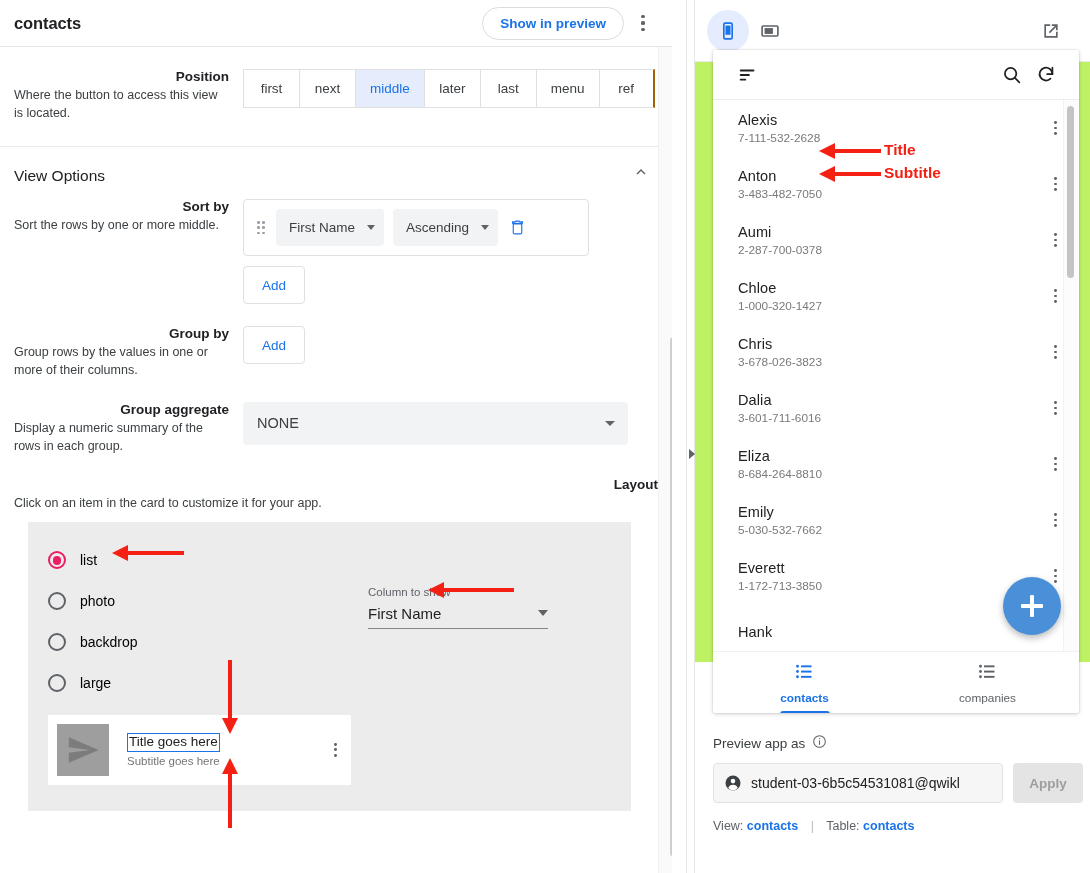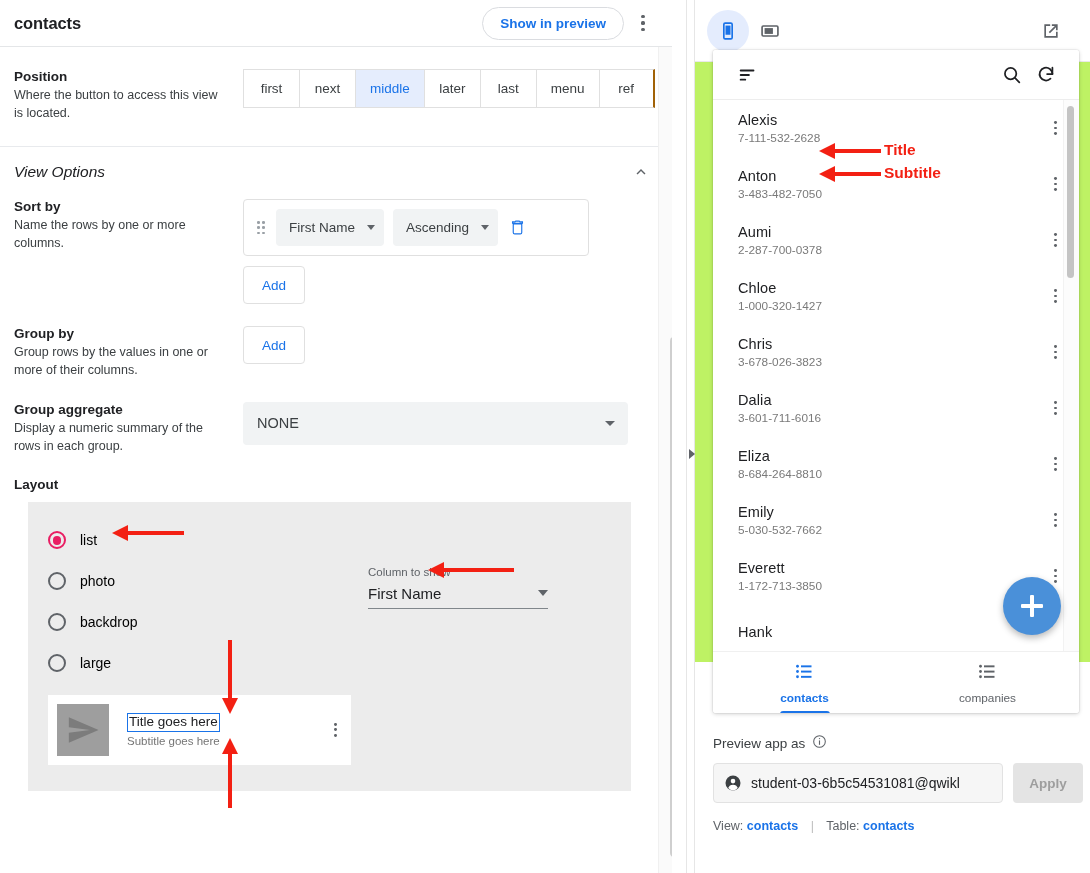--- a/index.html
+++ b/index.html
@@ -48,40 +48,39 @@
   .kebab i { display: block; width: 3.2px; height: 3.2px; border-radius: 50%; background: #5f6368; }
 
   .lp-body { height: 826px; overflow: hidden; position: relative; }
 
   
   .pos-row {
     display: flex; padding: 22px 20px 24px 14px;
     border-bottom: 1px solid #e8eaed;
   }
   .field-label-col { width: 215px; flex: 0 0 215px; }
-  .field-title { font-size: 13.5px; font-weight: 700; color: #202124; margin-bottom: 2px; }
+  .field-title { font-size: 13.5px; font-weight: 700; color: #202124; margin-bottom: 2px; text-align: right; }
   .field-desc { font-size: 12.5px; color: #3c4043; line-height: 1.45; }
 
   .seg-group { display: flex; height: 39px; margin-left: 14px; }
   .seg {
     min-width: 56px; padding: 0 14px;
     border: 1px solid #e0e0e0; border-right: none;
     display: flex; align-items: center; justify-content: center;
     font-size: 13.5px; color: #3c4043; background: #fff; cursor: pointer;
     font-family: "Liberation Sans", sans-serif;
   }
   .seg:last-child { border-right: 2px solid #a16207; }
   .seg.active { background: #e5edfd; color: #1a73e8; }
 
   
   .section-head {
-    display: flex; align-items: flex-start;
+    display: flex; align-items: flex-end;
     padding: 16px 22px 14px 14px;
     cursor: pointer;
-    font-style: italic;
   }
   .section-head h2 { margin: 0; font-size: 15.5px; font-weight: 400; color: #202124; }
   .chev { margin-left: auto; color: #5f6368; }
 
   .opt-row { display: flex; padding: 0 14px 0 14px; margin-bottom: 22px; }
   .opt-ctl { margin-left: 14px; flex: 1; }
 
   .sortbox {
     border: 1px solid #e0e0e0; border-radius: 4px;
     height: 57px; width: 346px;
@@ -337,21 +336,21 @@
         <span class="chev">
           <svg width="18" height="18" viewBox="0 0 24 24">
               <path d="M7.4 15.4 12 10.8l4.6 4.6L18 14l-6-6-6 6z" fill="#5f6368"></path>
             </svg>
         </span>
       </div>
 
       <div class="opt-row">
         <div class="field-label-col">
           <div class="field-title">Sort by</div>
-          <div class="field-desc">Name the rows by one or more columns.</div>
+          <div class="field-desc">Sort the rows by one or more middle.</div>
         </div>
         <div class="opt-ctl">
           <div class="sortbox">
             <div class="drag-handle">
               <i></i>
                 <i></i>
                 <i></i>
                 <i></i>
                 <i></i>
                 <i></i>
@@ -393,20 +392,21 @@
           <div class="agg-select">
             <span>NONE</span>
             <span class="caret"></span>
           </div>
         </div>
       </div>
 
       <div class="layout-wrap">
         <div class="layout-head">
           <div class="field-title">Layout</div>
+          <div class="field-desc">Click on an item in the card to customize it for your app.</div>
         </div>
 
         <div class="layout-panel">
           <div class="radio-row">
             <div class="radio checked"></div>
             <div class="radio-label">list</div>
           </div>
           <div class="radio-row">
             <div class="radio"></div>
             <div class="radio-label">photo</div>

